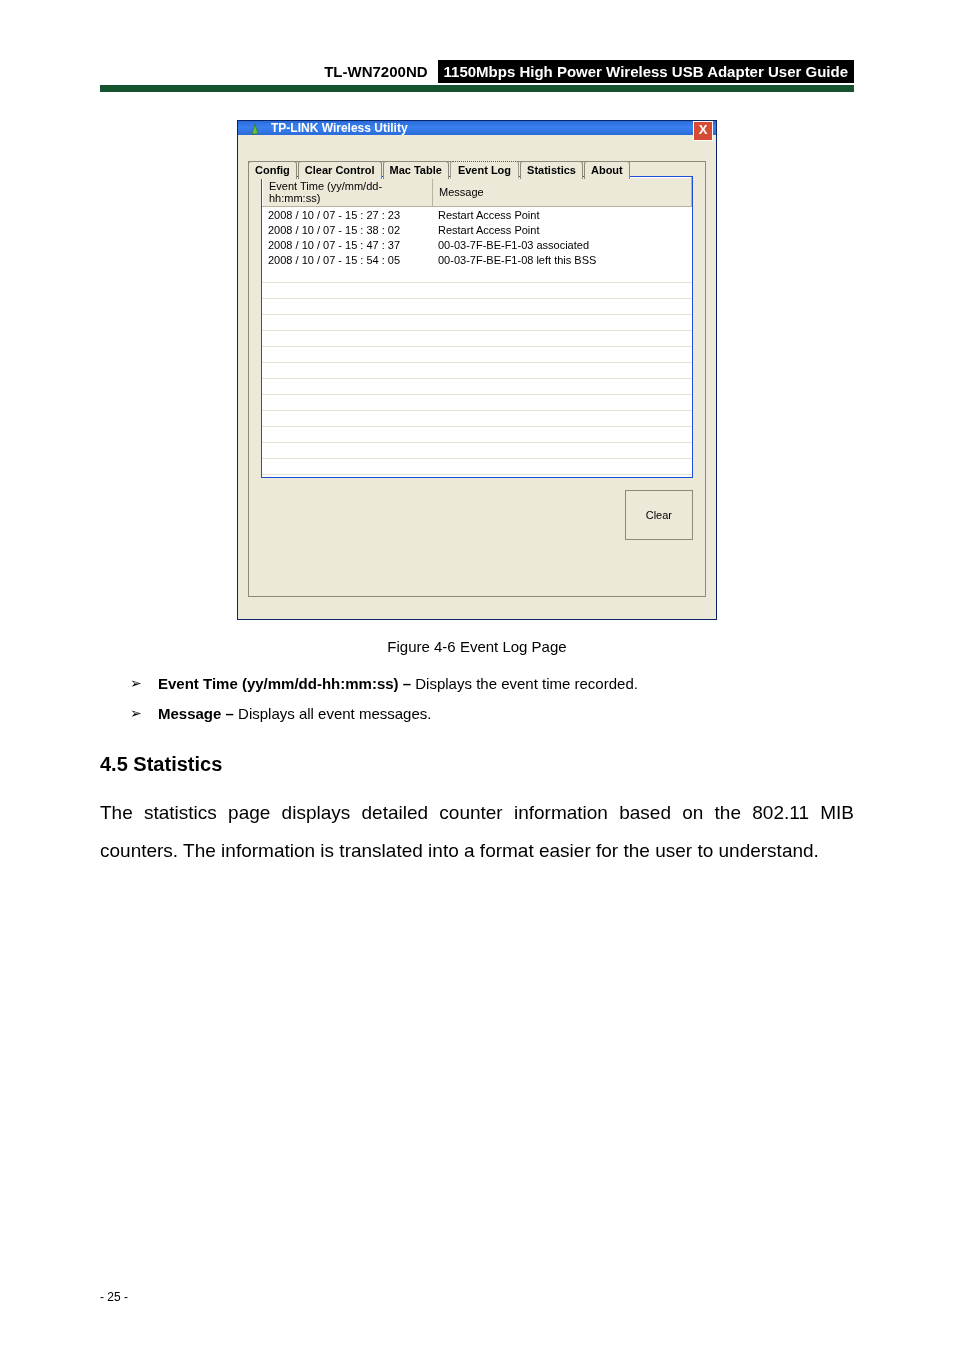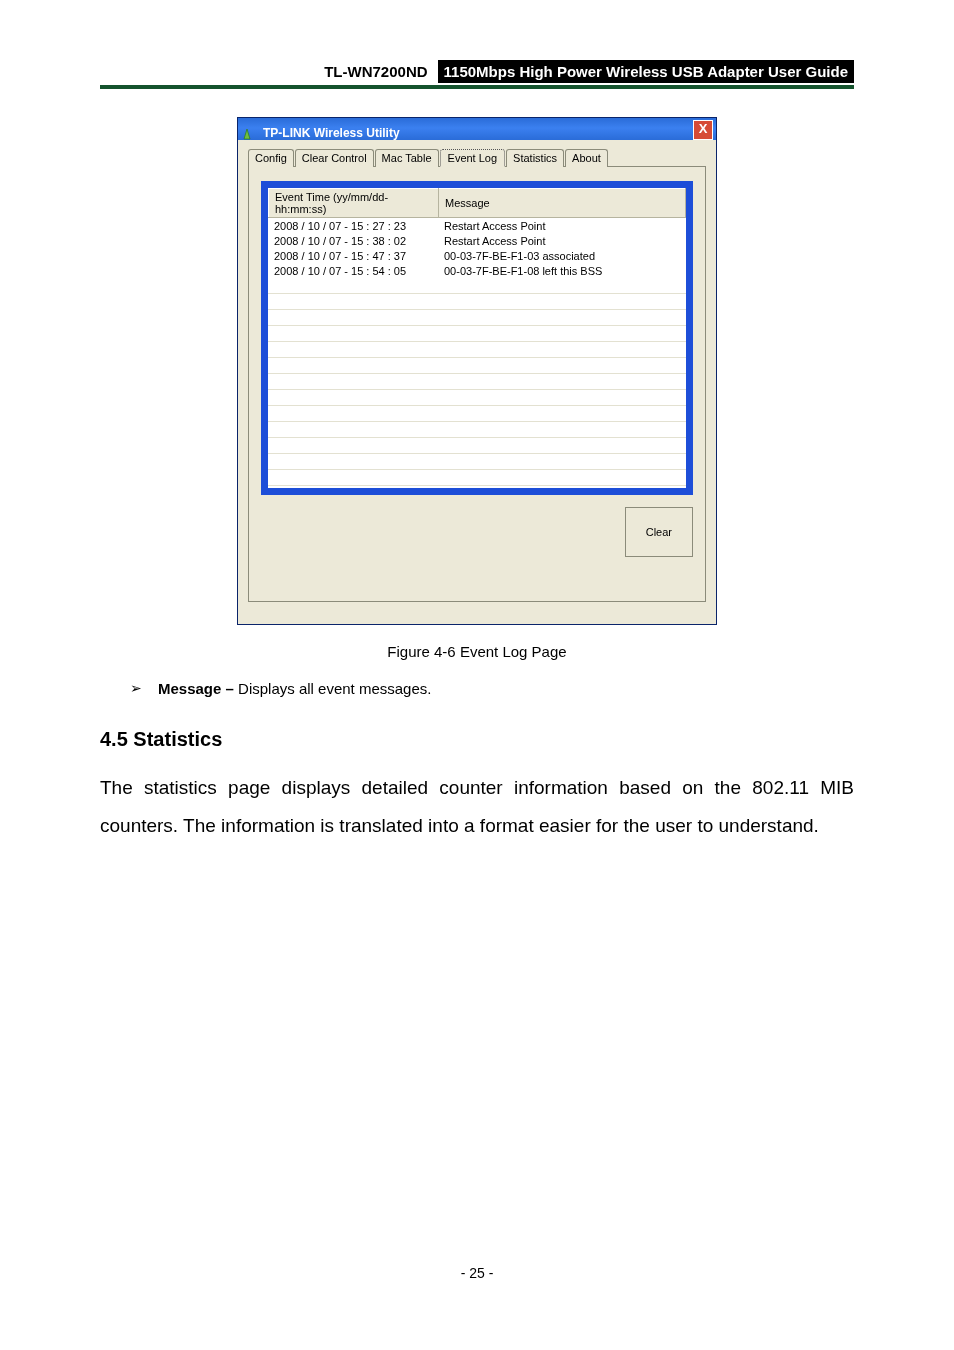--- a/index.html
+++ b/index.html
@@ -6,21 +6,21 @@
     margin: 0;
     background: #fff;
     font-family: Arial, Helvetica, sans-serif;
     color: #000;
     width: 954px;
   }
   .page {
     padding: 60px 100px 0 100px;
   }
   .page-header {
-    border-bottom: 4px solid #14532d;
+    border-bottom: 7px solid #14532d;
     padding-bottom: 2px;
     margin-bottom: 28px;
   }
   .hdr-row {
     display: flex;
     align-items: stretch;
     justify-content: flex-end;
     gap: 10px;
     font-weight: bold;
     font-size: 15px;
@@ -40,24 +40,24 @@
     width: 478px;
     margin: 0 auto 18px auto;
     border: 1px solid #0a246a;
     background: #ece9d8;
     font-family: Tahoma, Arial, sans-serif;
     font-size: 11px;
   }
   .titlebar {
     background: linear-gradient(to bottom, #2a6cd8 0%, #3b80f0 45%, #2a6cd8 100%);
     color: #fff;
-    height: 22px;
+    height: 14px;
     display: flex;
-    align-items: flex-end;
-    padding: 0 3px 0 5px;
+    align-items: flex-start;
+    padding: 0 3px 0 13px;
     font-weight: bold;
     font-size: 12px;
   }
   .appicon {
     width: 14px;
     height: 14px;
     margin-right: 6px;
     display: inline-flex;
     align-items: center;
     justify-content: center;
@@ -77,22 +77,23 @@
   }
   .win-body {
     padding: 8px 10px 16px 10px;
     background: #ece9d8;
     min-height: 460px;
   }
   .tabs {
     display: flex;
     gap: 0;
     position: relative;
-    top: 1px;
+    top: 18px;
     z-index: 2;
+    font-weight: bold;
   }
   .tab {
     border: 1px solid #8b8b7a;
     border-bottom: none;
     border-radius: 3px 3px 0 0;
     padding: 2px 6px;
     background: #ece9d8;
     font-size: 11px;
     margin-right: 1px;
   }
@@ -117,21 +118,21 @@
     font-weight: normal;
     font-size: 11px;
     background: #ece9d8;
     border: 1px solid #b6b49f;
     border-top-color: #fff;
     border-left-color: #fff;
     padding: 2px 6px;
   }
   .col1 { width: 170px; }
   .listbox {
-    border: 7px solid #1d4ed8;
+    border: 1px solid #1d4ed8;
     background: #fff;
     height: 300px;
     overflow: hidden;
   }
   .rows {
     width: 100%;
     table-layout: fixed;
     border-collapse: collapse;
   }
   .rows td {
@@ -182,22 +183,22 @@
     font-size: 20px;
     font-weight: bold;
     margin: 24px 0 18px 0;
   }
   .body-text {
     font-size: 19px;
     line-height: 2.0;
     text-align: justify;
   }
   .footer {
-    text-align: center;
-    font-size: 14px;
+    text-align: left;
+    font-size: 12px;
     margin-top: 420px;
     padding-bottom: 30px;
   }
 </style>
 </head>
 <body>
 
 <div class="page">
 
   <div class="page-header">
@@ -329,20 +330,23 @@
         <button class="clearbtn"><span>Clear</span></button>
         <div style="clear:both;"></div>
       </div>
     </div>
   </div>
 
   <div class="caption">Figure 4-6 Event Log Page</div>
 
   <ul class="bullets">
     <li>
+      <span class="b-strong">Event Time (yy/mm/dd-hh:mm:ss) – </span><span>Displays the event time recorded.</span>
+    </li>
+    <li>
       <span class="b-strong">Message – </span><span>Displays all event messages.</span>
     </li>
   </ul>
 
   <div class="section-heading">4.5  Statistics</div>
   <div class="body-text">The statistics page displays detailed counter information based on the 802.11 MIB counters. The information is translated into a format easier for the user to understand.</div>
 
   <div class="footer">- 25 -</div>
 
 </div>

